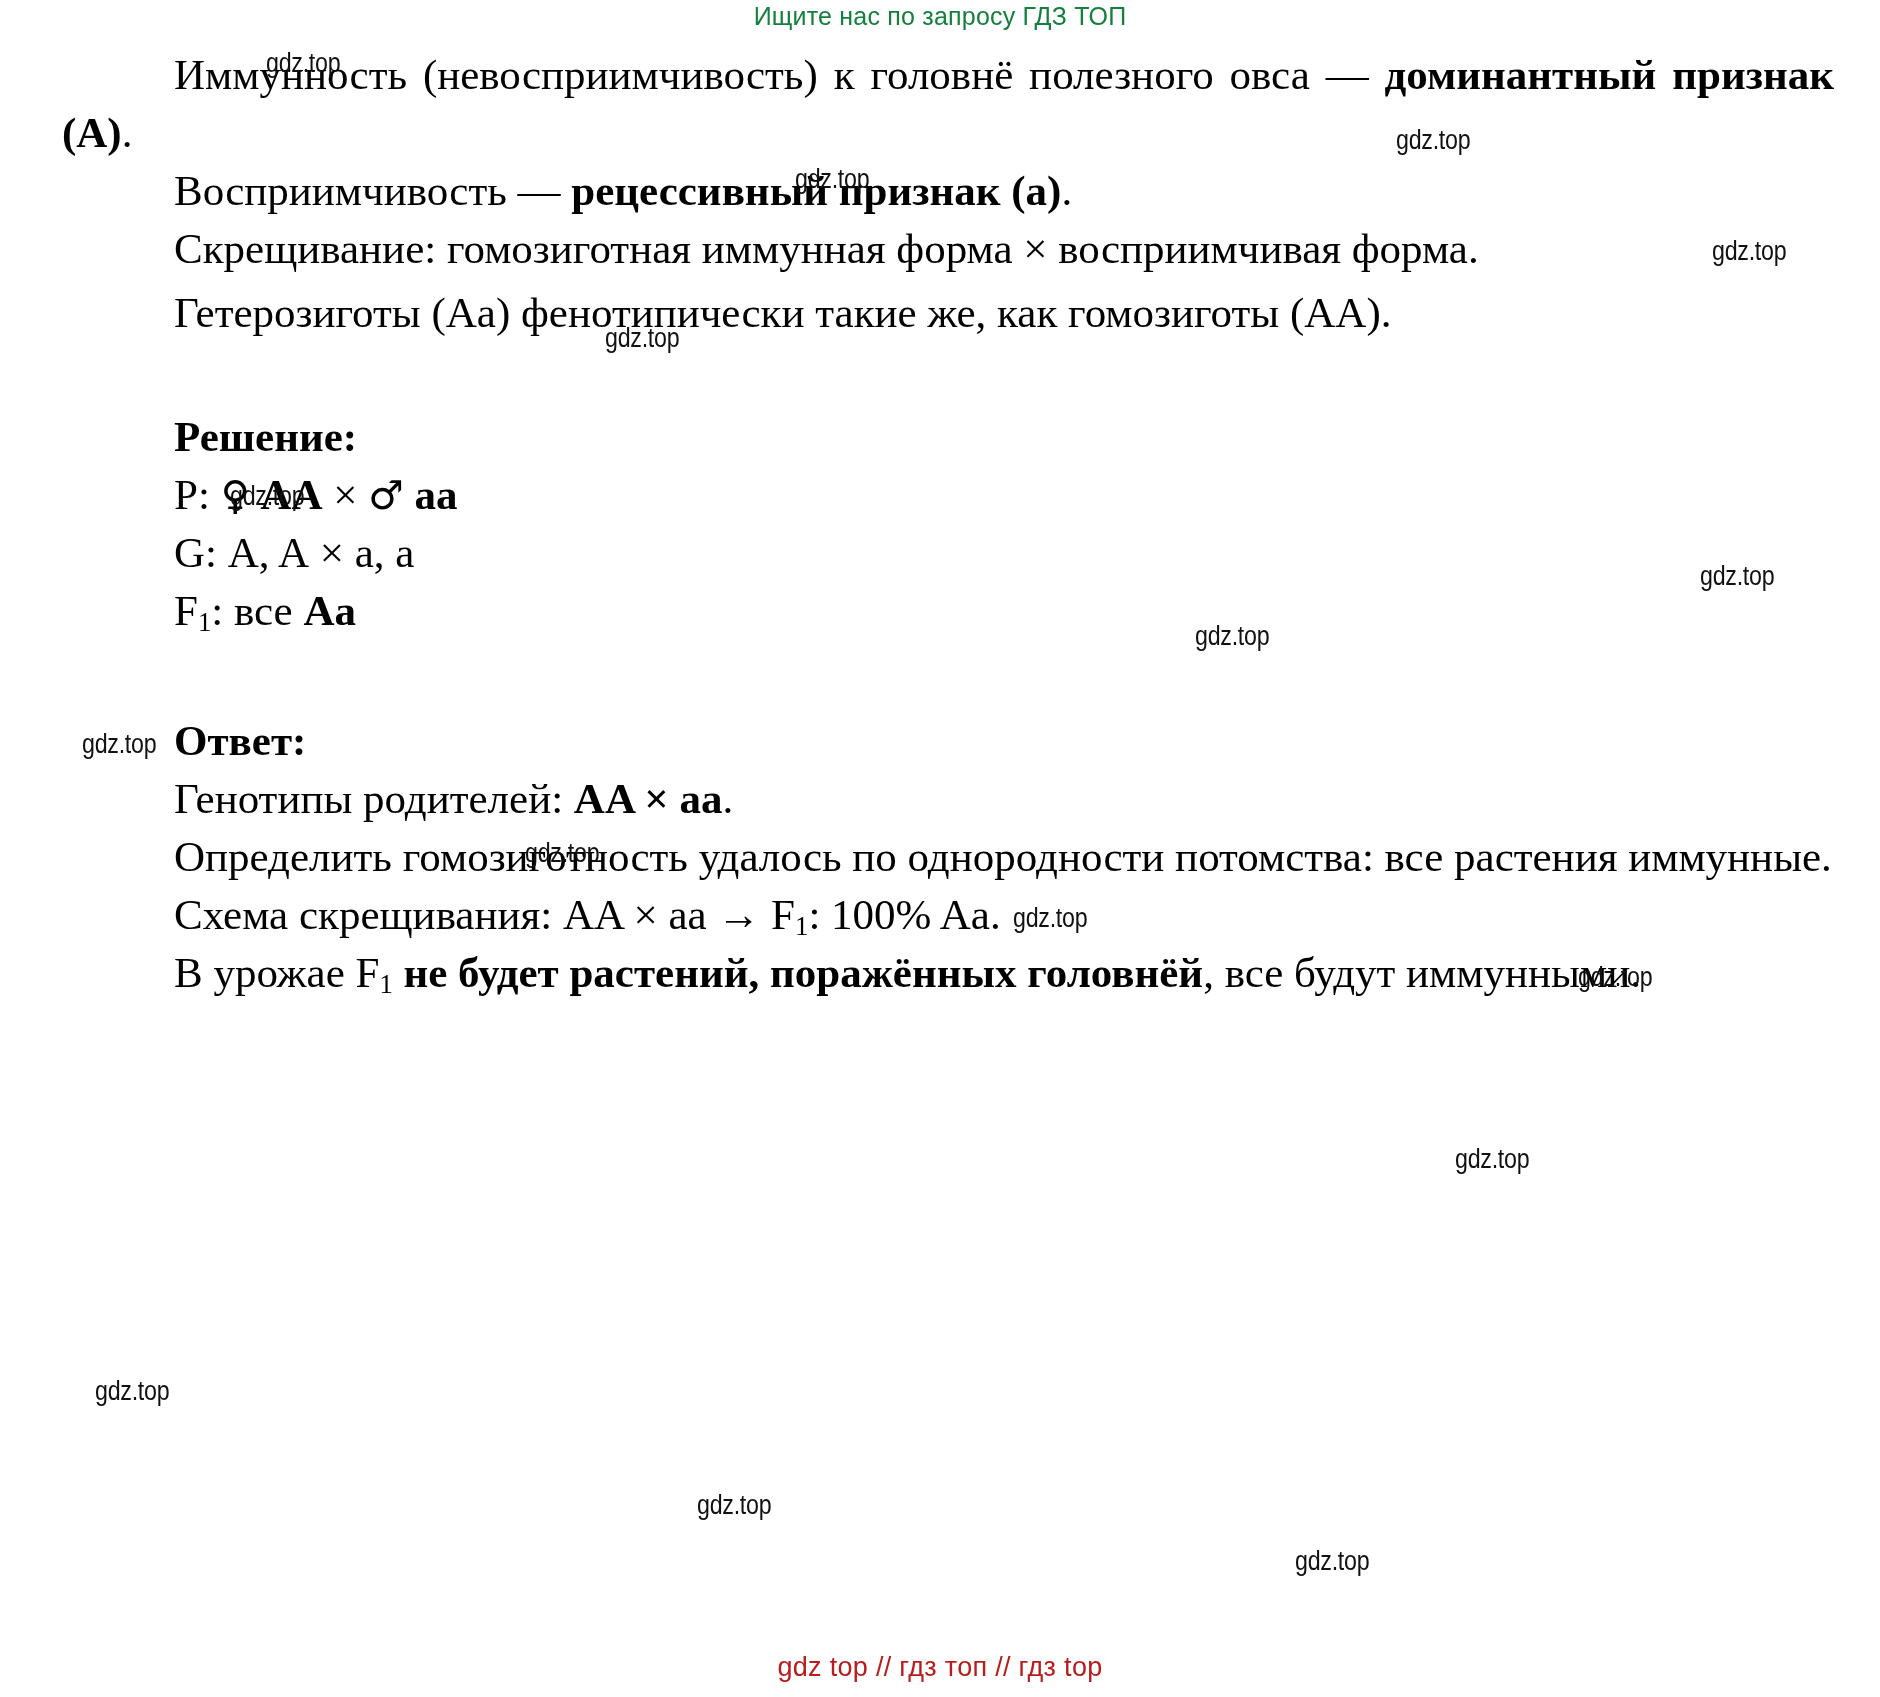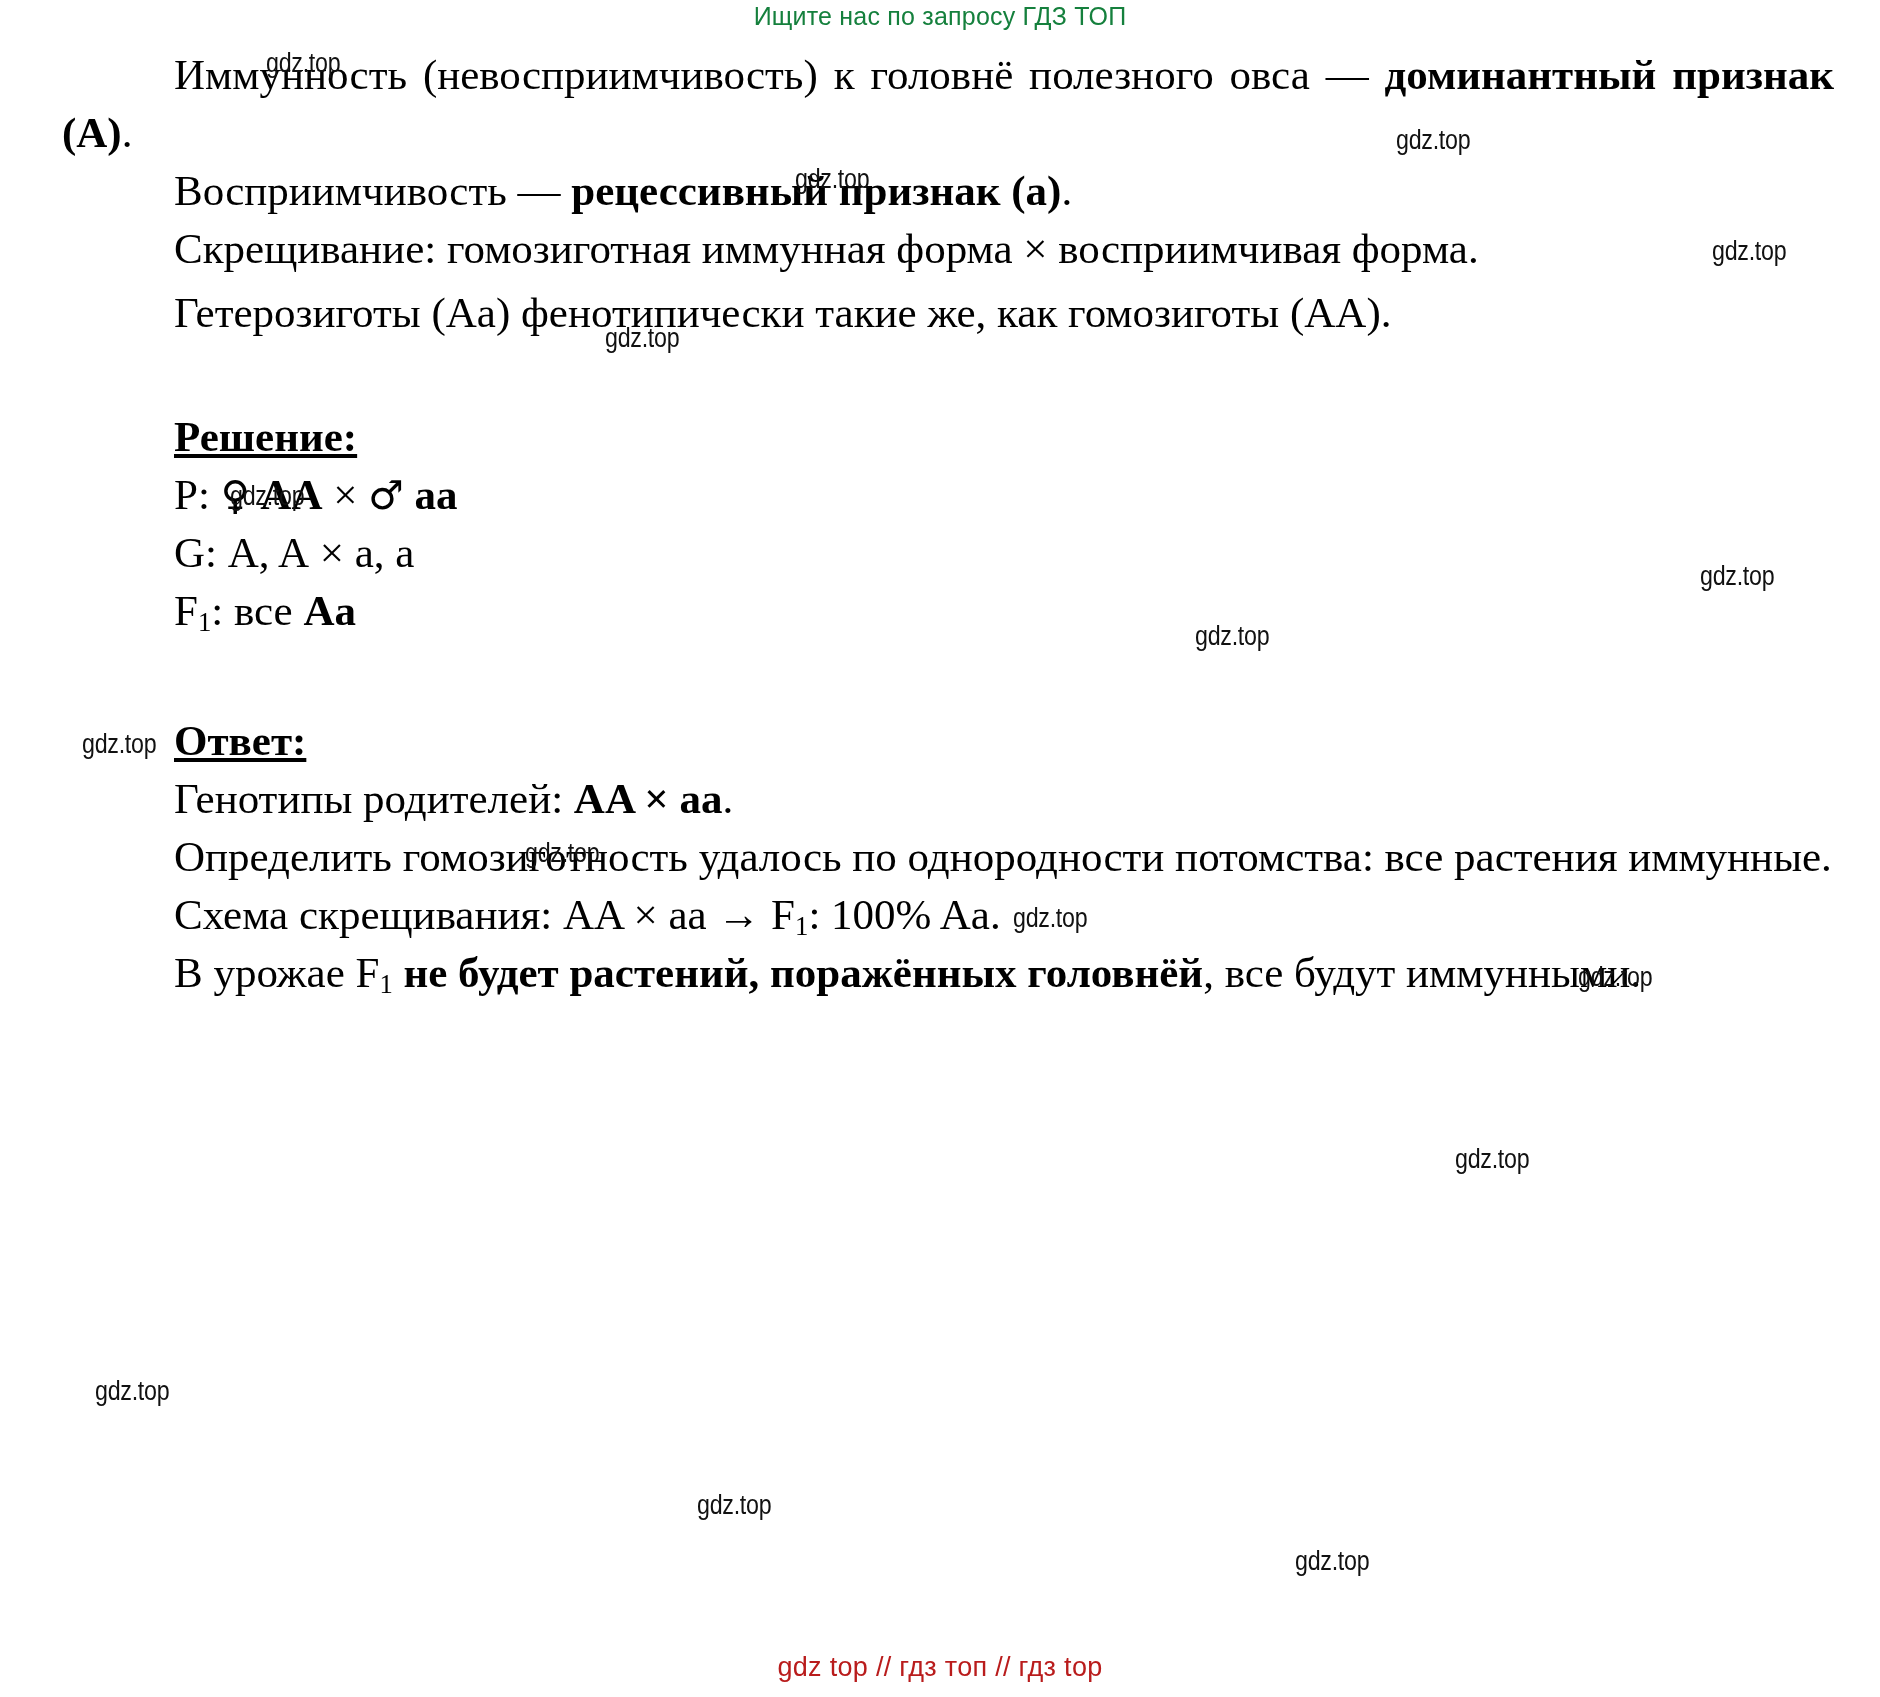--- a/index.html
+++ b/index.html
@@ -57,21 +57,21 @@
   .gap-lg { height: 72px; }
 
   .block-line {
     font-size: 43px;
     line-height: 58px;
     text-align: left;
     text-indent: 112px;
     font-family: "Liberation Serif", "DejaVu Serif", serif;
     white-space: nowrap;
   }
-  .block-line.heading { font-weight: 700; text-decoration: underline; }
+  .block-line.heading { font-weight: 700; }
 
   sub {
     font-size: 0.62em;
     line-height: 0;
     vertical-align: -0.22em;
   }
 
   .sym { font-family: "DejaVu Sans", sans-serif; font-size: 0.92em; }
   .times { font-family: "Liberation Serif", serif; }
 

